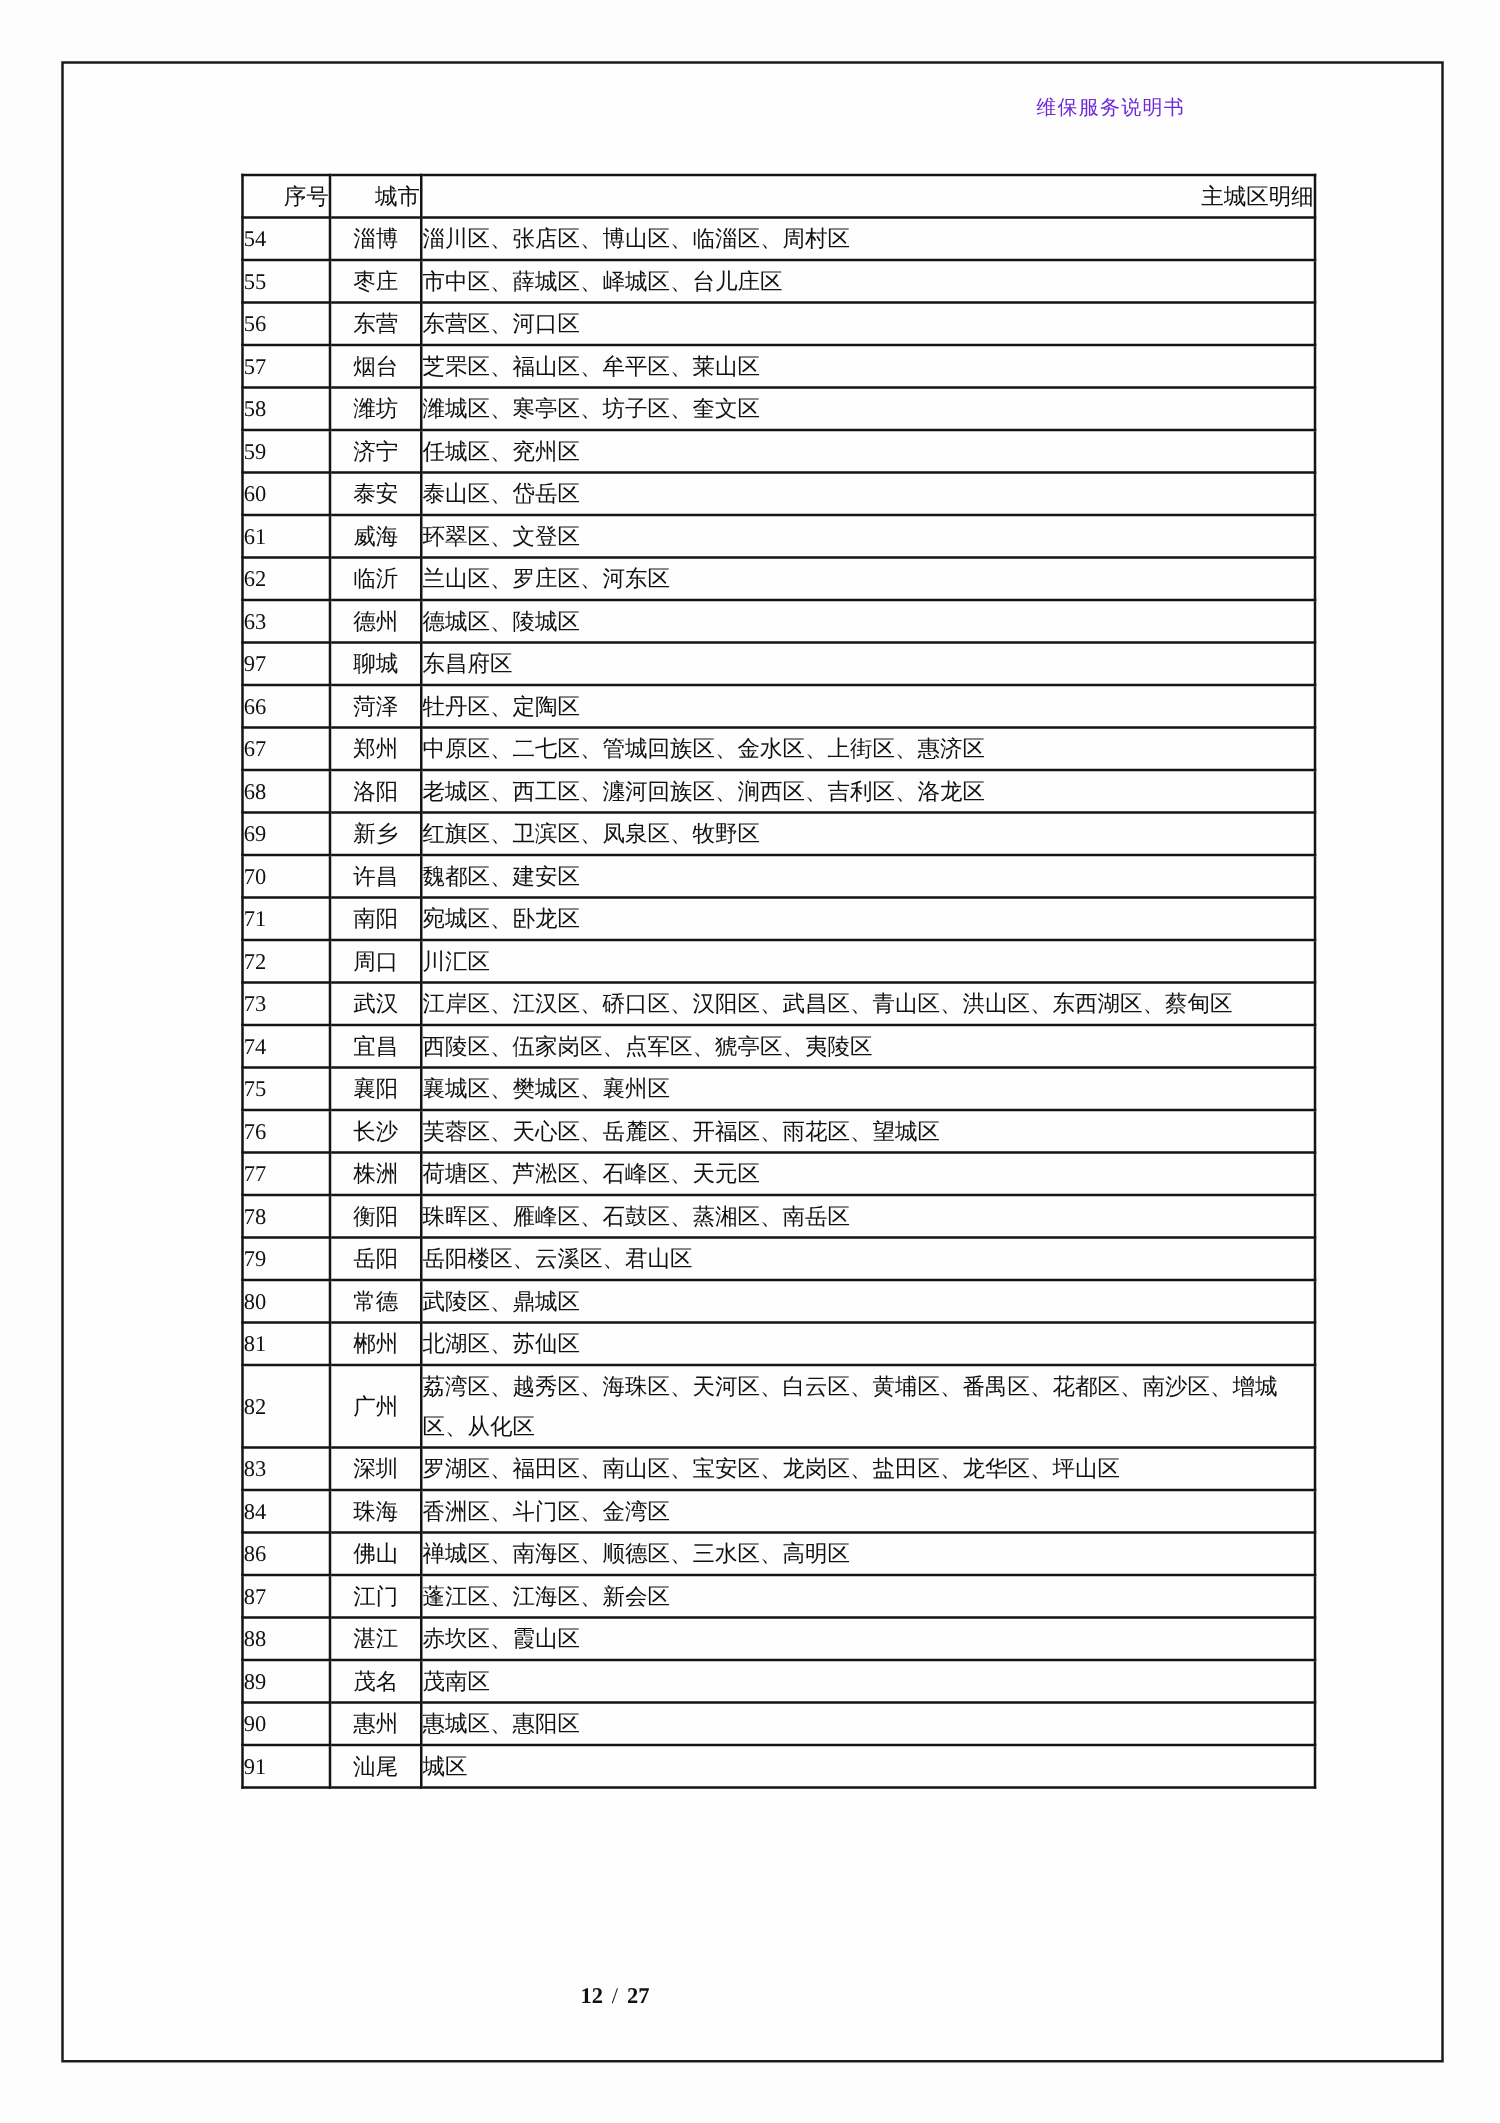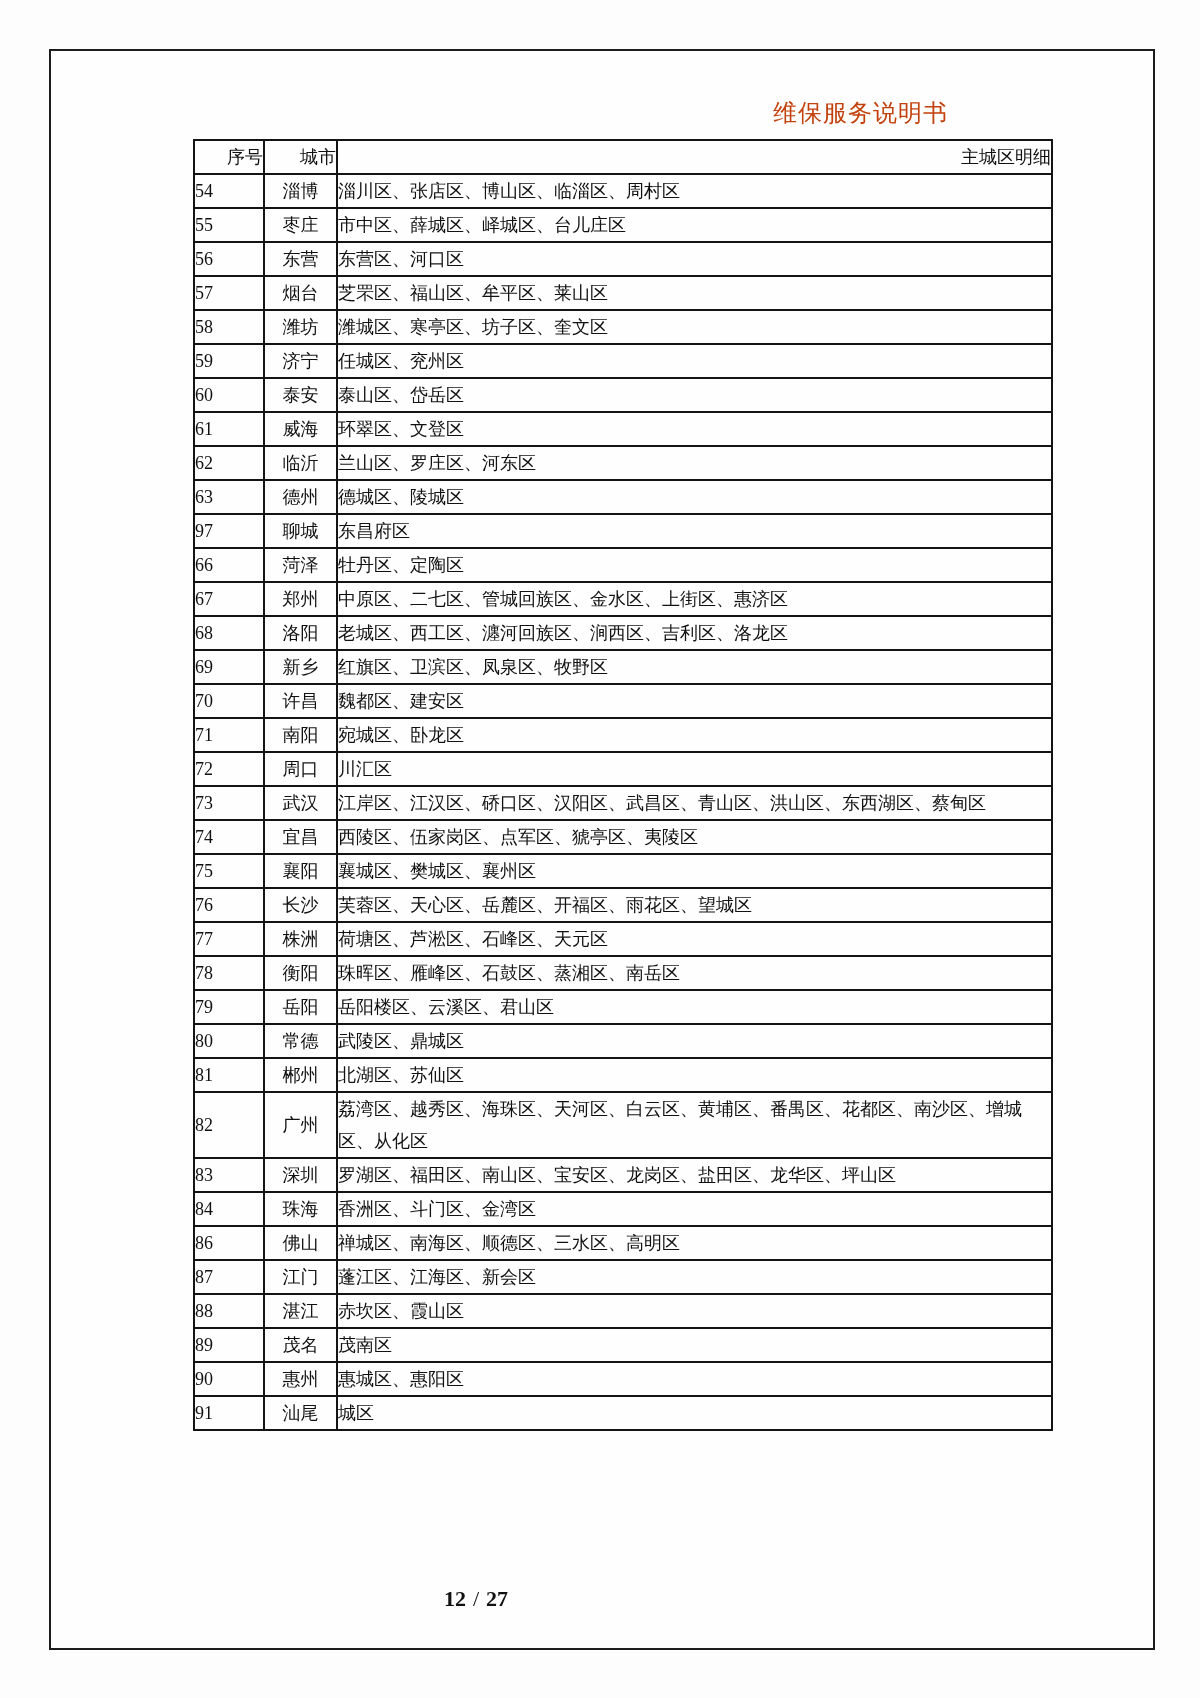--- a/index.html
+++ b/index.html
@@ -12,24 +12,24 @@
   }
   .page-border{
     position:absolute;
     left:49px;top:49px;
     width:1102px;height:1597px;
     border:2px solid #1c1c1c;
     background:#fefefe;
   }
   .doc-header{
     position:absolute;
-    top:97px;right:252px;
-    font-size:24px;
+    top:76px;right:252px;
+    font-size:16px;
     letter-spacing:1px;
-    color:#c2410c;
+    color:#6d28d9;
   }
   table.districts{
     position:absolute;
     left:193px;top:139px;
     width:858px;
     border-collapse:collapse;
     table-layout:fixed;
     font-size:18px;
     color:#111;
   }
@@ -47,24 +47,24 @@
   }
   table.districts td{height:31px;}
   .col-no{width:70px;}
   .col-city{width:73px;}
   .col-districts{width:715px;}
   td.col-no{text-align:left;padding-left:11px;}
   td.col-city{text-align:center;}
   td.col-districts{text-align:left;padding-left:10px;padding-right:8px;}
   .page-footer{
     position:absolute;
-    top:1586px;left:0;
+    top:1586px;left:16px;
     width:952px;
     text-align:center;
-    font-size:22px;
+    font-size:18px;
     color:#111;
   }
   .page-footer .num{font-weight:bold;}
   .page-footer .sep{font-weight:normal;padding:0 7px;}
 </style>
 </head>
 <body>
 
 <div class="page-border"></div>
 

